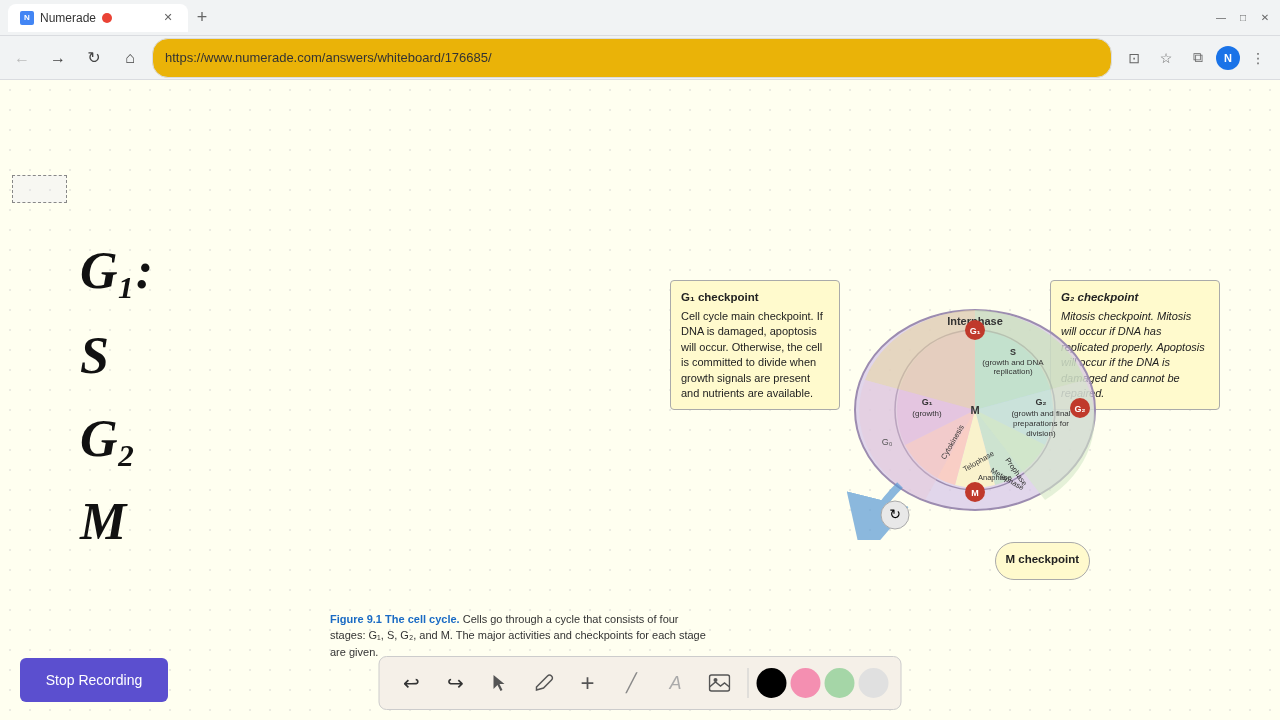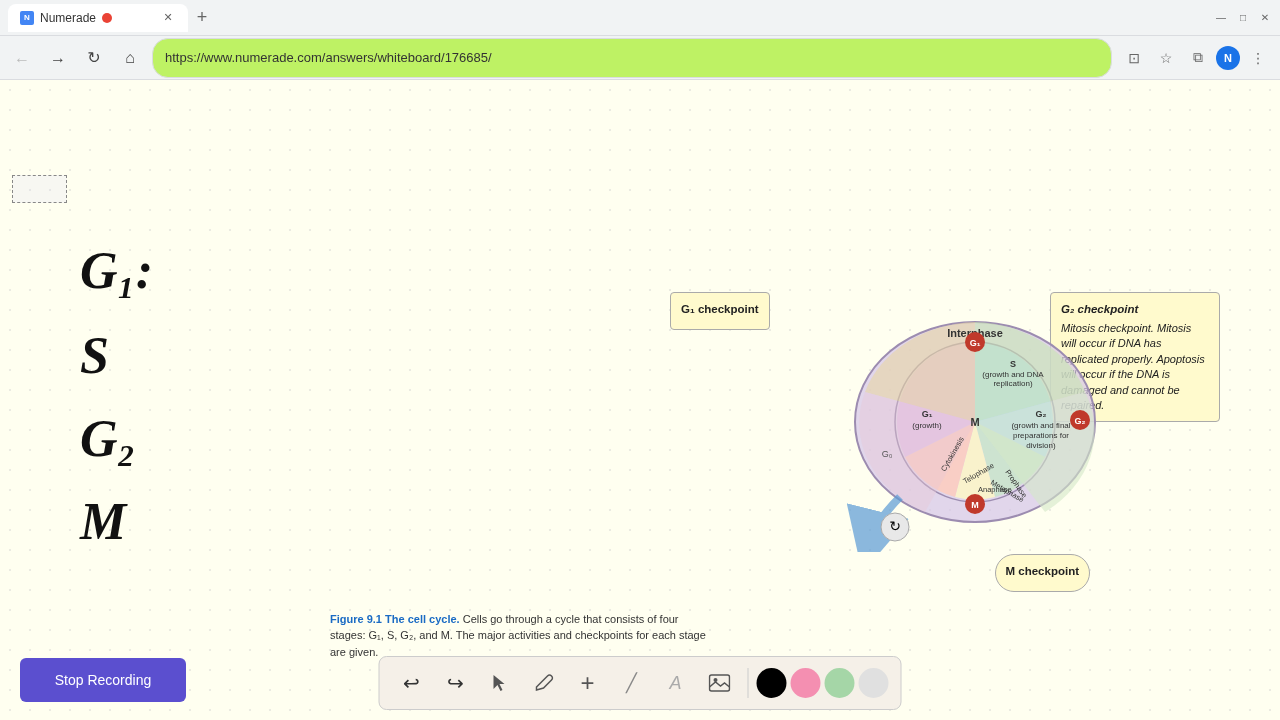--- a/index.html
+++ b/index.html
@@ -86,21 +86,21 @@
       display: flex; align-items: center; justify-content: center;
       border-radius: 50%;
       cursor: pointer;
       color: #444;
       font-size: 16px;
     }
     .nav-btn.disabled { color: #bbb; cursor: default; }
     .address-bar {
       flex: 1;
       height: 40px;
-      background: #bef264;
+      background: #eab308;
       border: 1px solid #dadce0;
       border-radius: 16px;
       display: flex;
       align-items: center;
       padding: 0 12px;
       font-size: 13px;
       color: #333;
     }
     .nav-icons {
       display: flex; gap: 4px; align-items: center;
@@ -173,21 +173,21 @@
       font-weight: 900;
       font-style: italic;
       margin-top: 24px;
       font-family: Georgia, serif;
     }
 
     
     .diagram-area {
       position: absolute;
       right: 60px;
-      top: 202px;
+      top: 190px;
       width: 560px;
       height: 320px;
     }
 
     
     .checkpoint-box {
       position: absolute;
       background: #fffacd;
       border: 1.5px solid #aaa;
       border-radius: 4px;
@@ -272,21 +272,21 @@
       bottom: 18px;
       left: 20px;
       background: #5b4fcf;
       color: white;
       border: none;
       border-radius: 6px;
       padding: 10px 18px;
       font-size: 14px;
       font-weight: 500;
       cursor: pointer;
-      width: 166px;
+      width: 148px;
       height: 44px;
     }
 
     
     .selection-box {
       position: absolute;
       top: 95px;
       left: 12px;
       width: 55px;
       height: 28px;
@@ -345,20 +345,21 @@
       <div class="hw-g1">G₁:</div>
       <div class="hw-s">S</div>
       <div class="hw-g2">G₂</div>
       <div class="hw-m">M</div>
     </div>
 
     <div class="diagram-area">
 
       <div class="checkpoint-box g1-checkpoint">
         <div class="title">G₁ checkpoint</div>
+        <div>Cell cycle main checkpoint. If DNA is damaged, apoptosis will occur. Otherwise, the cell is committed to divide when growth signals are present and nutrients are available.</div>
       </div>
 
       <div class="checkpoint-box g2-checkpoint">
         <div class="title">G₂ checkpoint</div>
         <div>Mitosis checkpoint. Mitosis will occur if DNA has replicated properly. Apoptosis will occur if the DNA is damaged and cannot be repaired.</div>
       </div>
 
       <div class="cell-cycle-svg">
         <svg width="260" height="240" viewBox="0 0 260 240">
 

